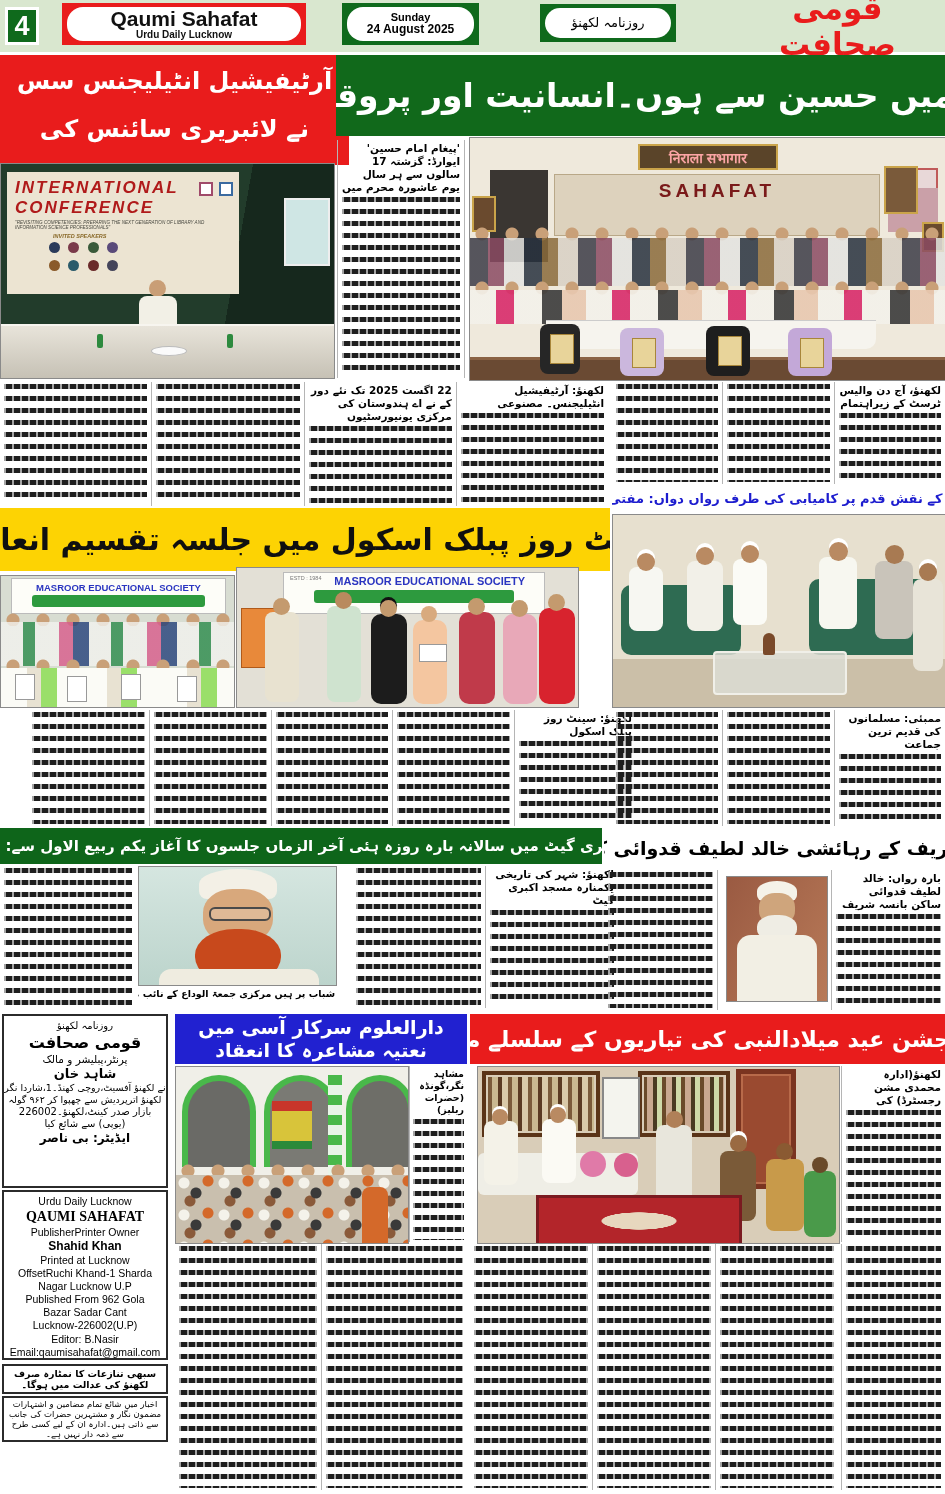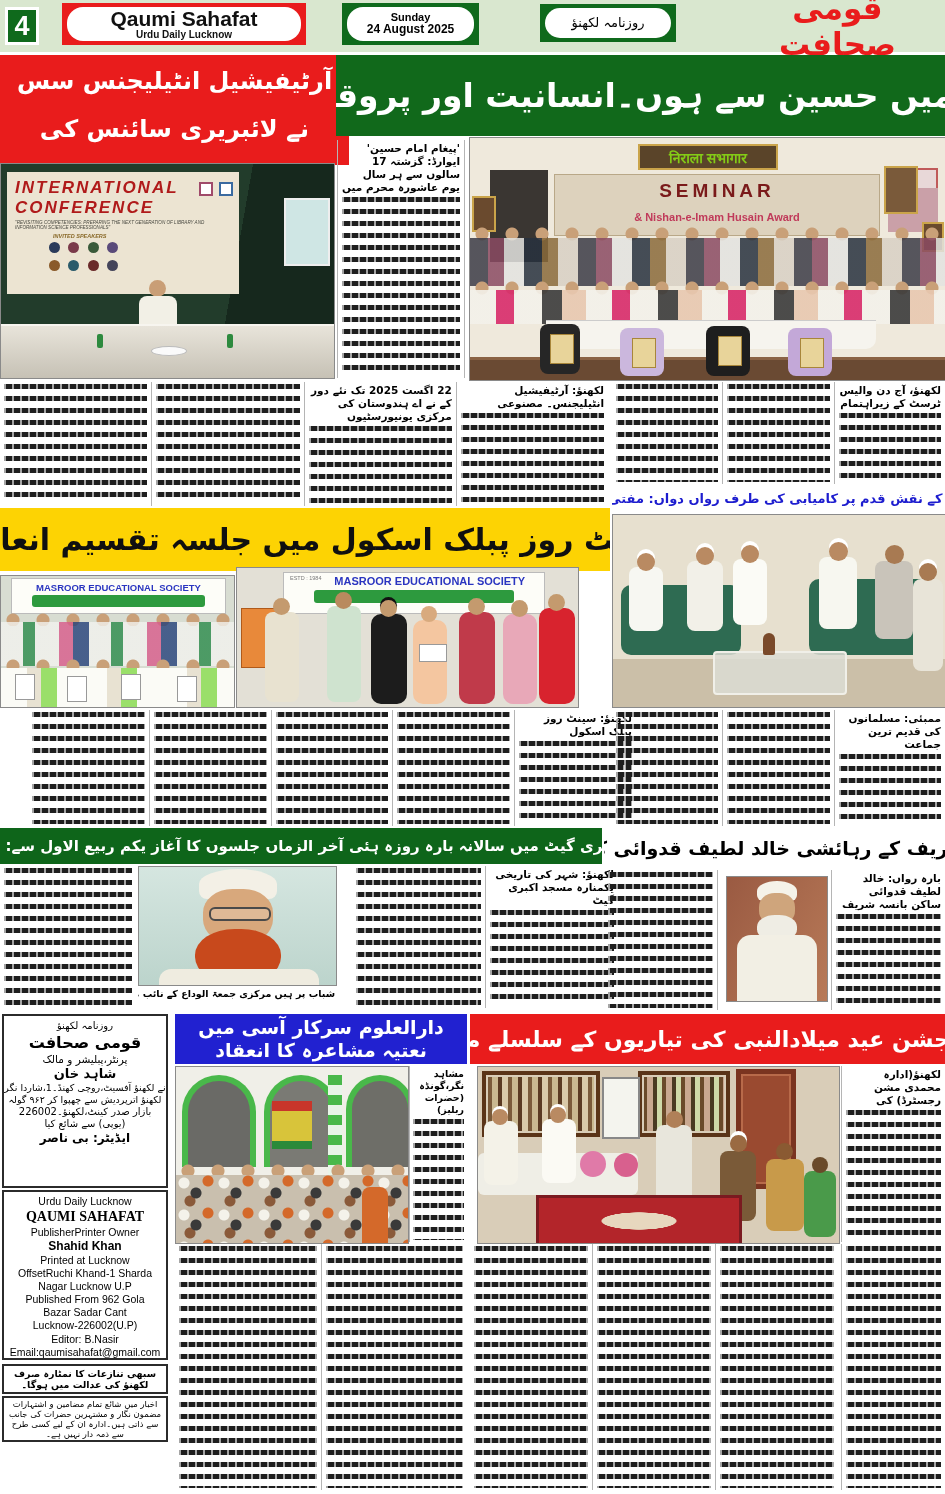--- a/index.html
+++ b/index.html
@@ -113,25 +113,24 @@
     <div class="abs" style="left:226px;bottom:30px;width:6px;height:14px;background:#2d8a3e;border-radius:2px;"></div>
     <div class="abs" style="left:150px;bottom:22px;width:34px;height:8px;border-radius:50%;background:#fafafa;border:1px solid #bbb;"></div>
   </div>
 
   <div class="abs" style="left:337px;top:140px;width:128px;height:238px;border-left:1px solid #b5b5b5;border-right:1px solid #b5b5b5;padding:2px 4px;box-sizing:border-box;display:flex;flex-direction:column;">
     <div class="lead urdu">'پیغام امام حسین' ایوارڈ: گزشتہ 17 سالوں سے ہر سال یوم عاشورہ محرم میں</div>
     <div class="ft fill"></div>
   </div>
 
   <div class="abs photo" style="left:469px;top:137px;width:476px;height:242px;background:#efe9dc;">
-    <div class="abs center" style="left:168px;top:6px;width:140px;height:26px;background:#5a4429;color:#84cc16;font-weight:bold;font-size:14px;box-shadow:inset 0 0 0 2px #caa44a;">निराला सभागार</div>
+    <div class="abs center" style="left:168px;top:6px;width:140px;height:26px;background:#5a4429;color:#fca5a5;font-weight:bold;font-size:14px;box-shadow:inset 0 0 0 2px #caa44a;">निराला सभागार</div>
     <div class="abs" style="left:20px;top:32px;width:58px;height:92px;background:#3a3632;"></div>
     <div class="abs" style="left:84px;top:36px;width:326px;height:62px;background:#ddd2bd;box-shadow:inset 0 0 0 1px #b9a888;">
-      <div class="center" style="height:34px;color:#7a1a1a;font-weight:bold;font-size:19px;letter-spacing:4px;">SEMINAR</div>
-      <div class="center" style="height:18px;color:#c03a5a;font-weight:bold;font-size:11px;">&amp; Nishan-e-Imam Husain Award</div>
+      <div class="center" style="height:34px;color:#7a1a1a;font-weight:bold;font-size:19px;letter-spacing:4px;">SAHAFAT</div>
     </div>
     <div class="abs" style="left:418px;top:30px;width:50px;height:64px;background:#e8d8d8;box-shadow:inset 0 -44px 0 #caa0a8,inset 0 0 0 2px #c05a5a;"></div>
     <div class="abs portrait" style="left:2px;top:58px;width:24px;height:36px;"></div>
     <div class="abs portrait" style="right:28px;top:28px;width:34px;height:48px;background:#7a5a3a;"></div>
     <div class="abs portrait" style="right:2px;top:84px;width:22px;height:30px;"></div>
     <div class="abs heads" style="left:0;top:88px;width:476px;height:16px;"></div>
     <div class="abs" style="left:0;top:100px;width:476px;height:48px;background:repeating-linear-gradient(90deg,#3b3b46 0 18px,#8a4a62 18px 34px,#e3e3e0 34px 54px,#27313e 54px 72px,#8a6a3a 72px 88px,#d8d0c4 88px 108px);opacity:.85;"></div>
     <div class="abs heads" style="left:0;top:142px;width:476px;height:15px;"></div>
     <div class="abs" style="left:0;top:152px;width:476px;height:34px;background:repeating-linear-gradient(90deg,#f3f1ea 0 26px,#d82a6a 26px 44px,#f3f1ea 44px 72px,#3a3a3a 72px 92px,#e8c8b0 92px 116px);opacity:.9;"></div>
     <div class="abs" style="left:76px;top:182px;width:330px;height:28px;background:#f6f4ee;border-top:1px solid #ccc;border-radius:0 0 10px 10px;"></div>

